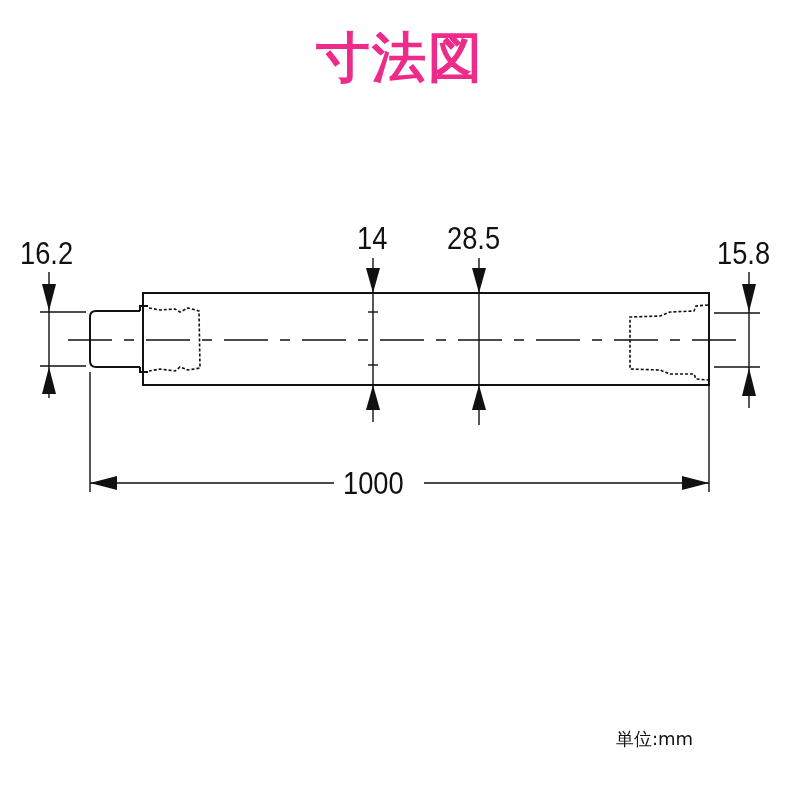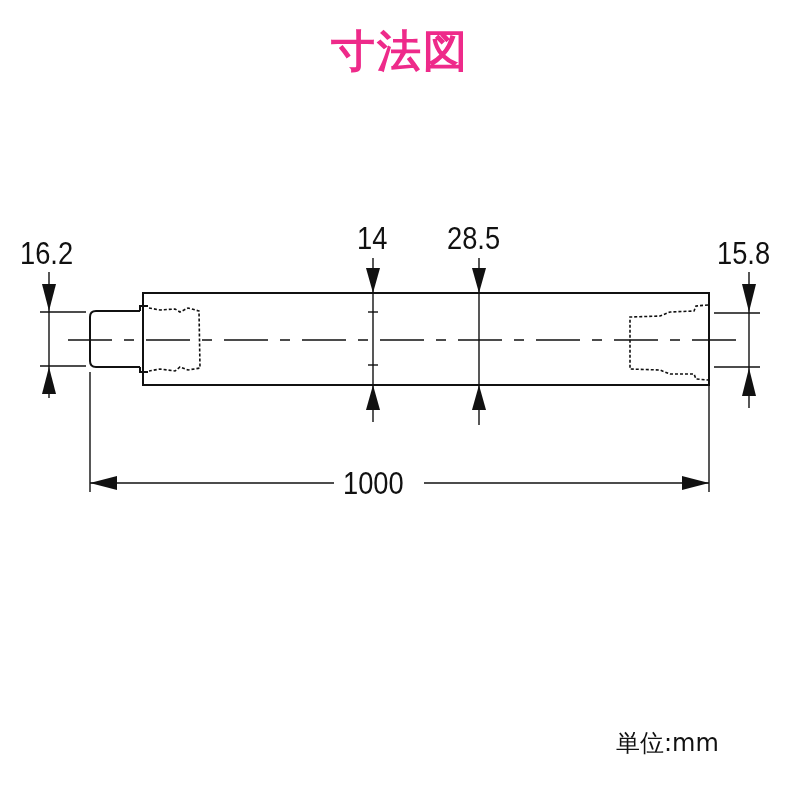--- a/index.html
+++ b/index.html
@@ -1,28 +1,28 @@
 <!DOCTYPE html>
 <html><head>
   <meta charset="utf-8">
   <style>
     html, body { margin: 0; padding: 0; background: #ffffff; }
     body { width: 800px; height: 800px; position: relative; overflow: hidden; font-family: "DejaVu Sans", sans-serif; }
     .title {
       position: absolute; left: 0; top: 22px; width: 800px; text-align: center;
-      font-size: 44px; font-weight: bold; color: #ee2a8a; letter-spacing: 2px;
+      font-size: 54px; font-weight: bold; color: #ee2a8a; letter-spacing: 2px;
       font-family: "DejaVu Sans", sans-serif;
     }
     svg.drawing { position: absolute; left: 0; top: 0; }
     .dim-label {
       position: absolute; font-family: "Liberation Sans", sans-serif; font-size: 31px;
       color: #111; transform: scaleX(0.88); transform-origin: left top; line-height: 1;
     }
     .unit {
-      position: absolute; left: 616px; top: 727px; font-size: 24px; color: #111;
+      position: absolute; left: 616px; top: 727px; font-size: 18px; color: #111;
       font-family: "DejaVu Sans", sans-serif;
     }
   </style>
 </head>
 <body>
 
 <div class="title">寸法図</div>
 
 <svg class="drawing" width="800" height="800" viewBox="0 0 800 800">
   <defs>

